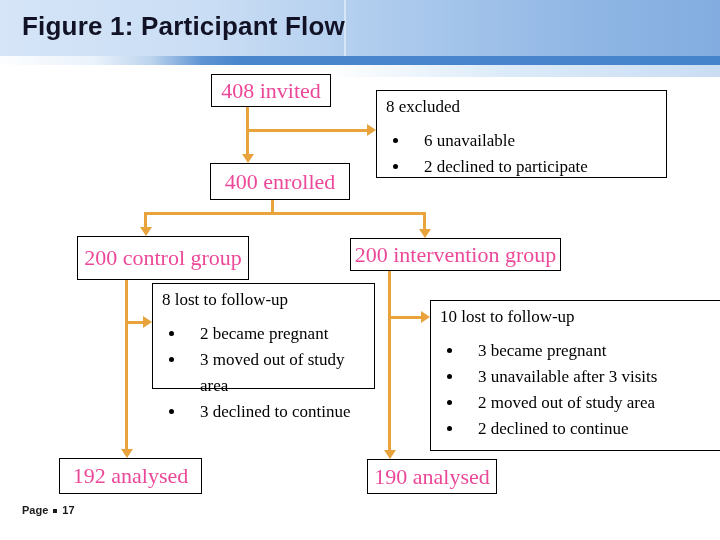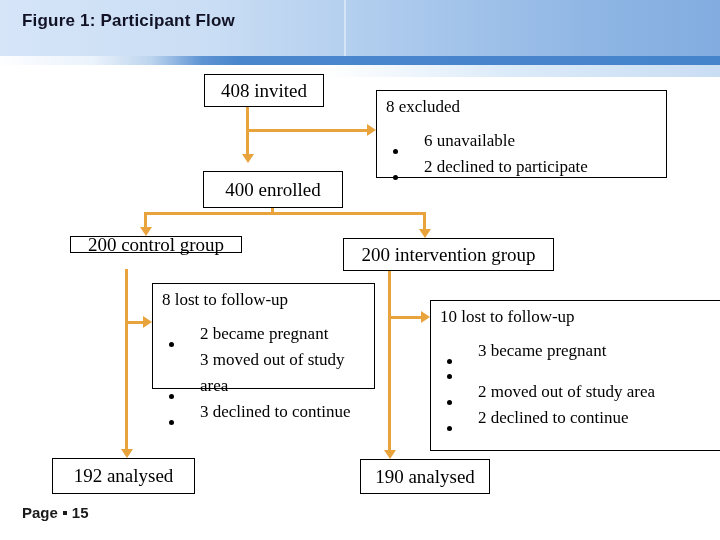--- a/index.html
+++ b/index.html
@@ -19,65 +19,65 @@
     position:absolute;left:0;top:0;width:720px;height:56px;
     background:linear-gradient(90deg,#d6e5f8 0%,#c9ddf4 30%,#a9c8ec 58%,#8fb6e4 82%,#83ade0 100%);
   }
   .header-seam{
     position:absolute;left:344px;top:0;width:2px;height:56px;
     background:rgba(255,255,255,.45);
   }
   .slide-title{
     position:absolute;left:22px;top:11px;
     font-family:"Liberation Sans","DejaVu Sans",sans-serif;
-    font-size:17px;font-weight:bold;color:var(--title-text);
+    font-size:26px;font-weight:bold;color:var(--title-text);
     letter-spacing:.2px;white-space:nowrap;
   }
   .header-bar{
     position:absolute;left:0;top:56px;width:720px;height:9px;
     background:linear-gradient(90deg,#fdfeff 0%,#eaf2fb 13%,#bcd4ee 21%,#5f94d3 28%,var(--bar-blue) 33%,#4583cb 100%);
   }
   .header-understrip{
     position:absolute;left:0;top:65px;width:720px;height:12px;
     background:linear-gradient(90deg,rgba(255,255,255,0) 0%,rgba(255,255,255,0) 45%,#dcebf9 70%,#c9ddf3 100%);
   }
   
   .fbox{
     position:absolute;background:var(--box-bg);
     border:1.5px solid var(--box-border);box-sizing:border-box;
   }
   .fbox.center{
     display:flex;align-items:center;justify-content:center;
-    font-size:19px;color:#000000;white-space:nowrap;
+    font-size:22px;color:#ec4899;white-space:nowrap;margin-left:7px;
   }
   .fbox.list{padding:5px 8px 16px 9px;font-size:17px;color:#000;}
   .fbox.list .box-title{line-height:22px;margin-bottom:10px;}
   .fbox.list ul{list-style:none;margin:0;padding:0;}
   .fbox.list li{
-    display:flex;align-items:flex-end;line-height:26px;
+    display:flex;align-items:flex-start;line-height:26px;
   }
   .dot{
     flex:0 0 auto;width:5px;height:5px;border-radius:50%;
     background:#000;margin:10px 12px 0 7px;
   }
   .btext{flex:1 1 auto;margin-left:14px;}
   .fbox.list li .btext{margin-left:14px;}
   
   .cline{position:absolute;background:var(--connector);}
   .ar{position:absolute;width:0;height:0;
       border-top:6px solid transparent;border-bottom:6px solid transparent;
       border-left:9px solid var(--connector);}
   .ad{position:absolute;width:0;height:0;
       border-left:6px solid transparent;border-right:6px solid transparent;
       border-top:9px solid var(--connector);}
   
   .footer{
     position:absolute;left:22px;top:504px;
     font-family:"Liberation Sans","DejaVu Sans",sans-serif;
-    font-size:15px;font-weight:bold;color:#1a1a1a;
+    font-size:11px;font-weight:bold;color:#1a1a1a;
     display:flex;align-items:center;
   }
   .footer .sq{width:4px;height:4px;background:#1a1a1a;margin:1px 5px 0 5px;}
 </style>
 </head>
 <body>
 
 <div id="stage">
 
   <div class="header">
@@ -121,25 +121,25 @@
           <span class="dot"></span>
           <span class="btext">6 unavailable</span>
         </li>
       <li>
           <span class="dot"></span>
           <span class="btext">2 declined to participate</span>
         </li>
     </ul>
   </div>
 
-  <div class="fbox center" style="left:203px;top:171px;width:140px;height:37px">
+  <div class="fbox center" style="left:203px;top:163px;width:140px;height:37px">
     <span>400 enrolled</span>
   </div>
 
-  <div class="fbox center" style="left:70px;top:236px;width:172px;height:17px">
+  <div class="fbox center" style="left:70px;top:236px;width:172px;height:44px">
     <span>200 control group</span>
   </div>
 
   <div class="fbox center" style="left:343px;top:238px;width:211px;height:33px">
     <span>200 intervention group</span>
   </div>
 
   <div class="fbox list" style="left:152px;top:283px;width:223px;height:106px">
     <div class="box-title">8 lost to follow-up</div>
     <ul>
@@ -160,20 +160,21 @@
 
   <div class="fbox list" style="left:430px;top:300px;width:300px;height:151px">
     <div class="box-title">10 lost to follow-up</div>
     <ul>
       <li>
           <span class="dot"></span>
           <span class="btext">3 became pregnant</span>
         </li>
       <li>
           <span class="dot"></span>
+          <span class="btext">3 unavailable after 3 visits</span>
         </li>
       <li>
           <span class="dot"></span>
           <span class="btext">2 moved out of study area</span>
         </li>
       <li>
           <span class="dot"></span>
           <span class="btext">2 declined to continue</span>
         </li>
     </ul>
@@ -183,16 +184,16 @@
     <span>192 analysed</span>
   </div>
 
   <div class="fbox center" style="left:360px;top:459px;width:130px;height:35px">
     <span>190 analysed</span>
   </div>
 
   <div class="footer">
     <span>Page</span>
     <span class="sq"></span>
-    <span>15</span>
+    <span>17</span>
   </div>
 
 </div>
 
 </body></html>

